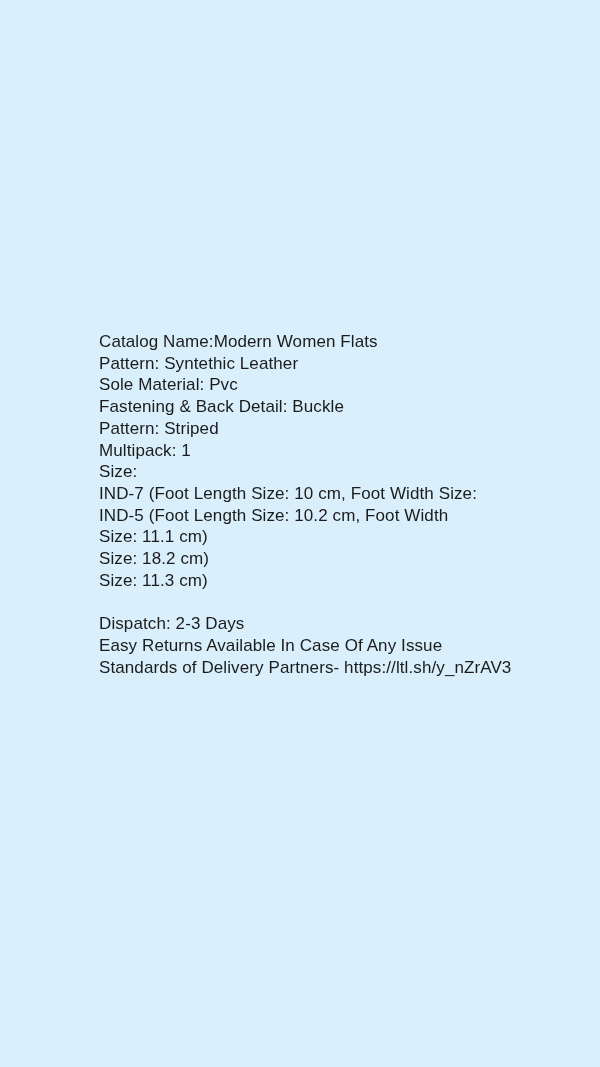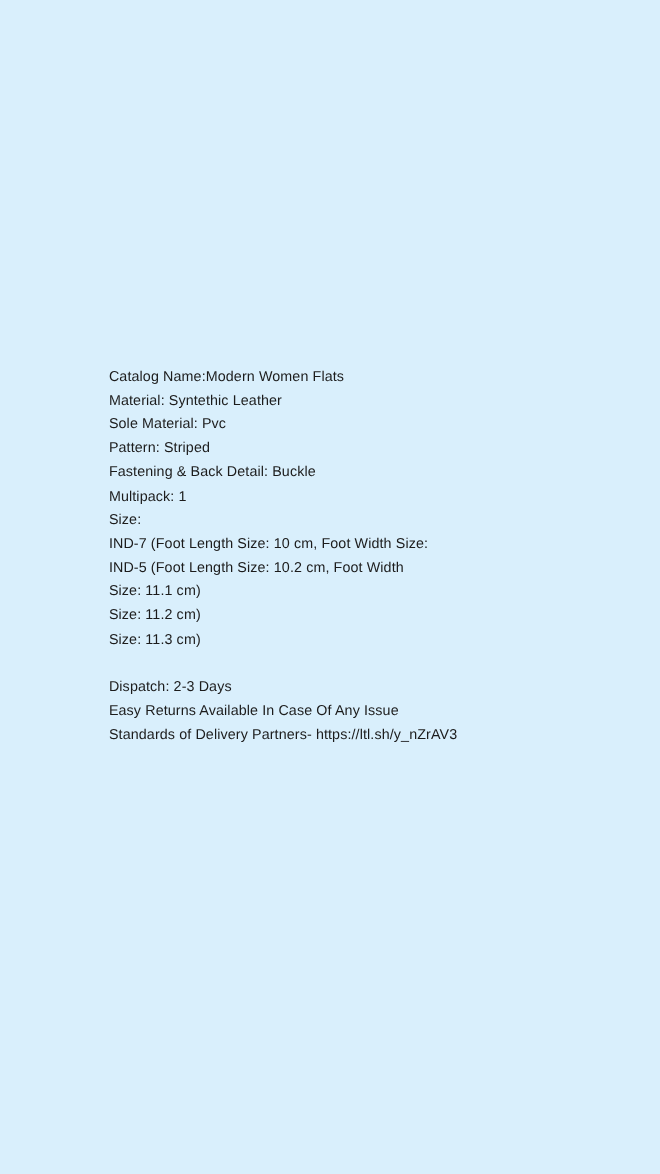--- a/index.html
+++ b/index.html
@@ -18,44 +18,44 @@
     width: 600px;
     height: 1067px;
     background: #d9effc;
   }
   .details-block {
     position: absolute;
     left: 99px;
     top: 331px;
     width: 430px;
     color: #1c1c1c;
-    font-size: 13px;
+    font-size: 17px;
     line-height: 21.7px;
     letter-spacing: 0.1px;
   }
   .text-line {
     white-space: pre;
     min-height: 21.7px;
   }
 </style>
 </head>
 <body>
 
 <div class="canvas">
   <div class="details-block" id="details-block">
       <div class="text-line">Catalog Name:Modern Women Flats</div>
-      <div class="text-line">Material: Syntethic Leather</div>
+      <div class="text-line">Pattern: Syntethic Leather</div>
       <div class="text-line">Sole Material: Pvc</div>
+      <div class="text-line">Fastening &amp; Back Detail: Buckle</div>
       <div class="text-line">Pattern: Striped</div>
-      <div class="text-line">Fastening &amp; Back Detail: Buckle</div>
       <div class="text-line">Multipack: 1</div>
       <div class="text-line">Size:</div>
       <div class="text-line">IND-7 (Foot Length Size: 10 cm, Foot Width Size:</div>
       <div class="text-line">IND-5 (Foot Length Size: 10.2 cm, Foot Width</div>
       <div class="text-line">Size: 11.1 cm)</div>
-      <div class="text-line">Size: 11.2 cm)</div>
+      <div class="text-line">Size: 18.2 cm)</div>
       <div class="text-line">Size: 11.3 cm)</div>
       <div class="text-line">&nbsp;</div>
       <div class="text-line">Dispatch: 2-3 Days</div>
       <div class="text-line">Easy Returns Available In Case Of Any Issue</div>
       <div class="text-line">Standards of Delivery Partners- https://ltl.sh/y_nZrAV3</div>
     </div>
 </div>
 
 </body></html>

